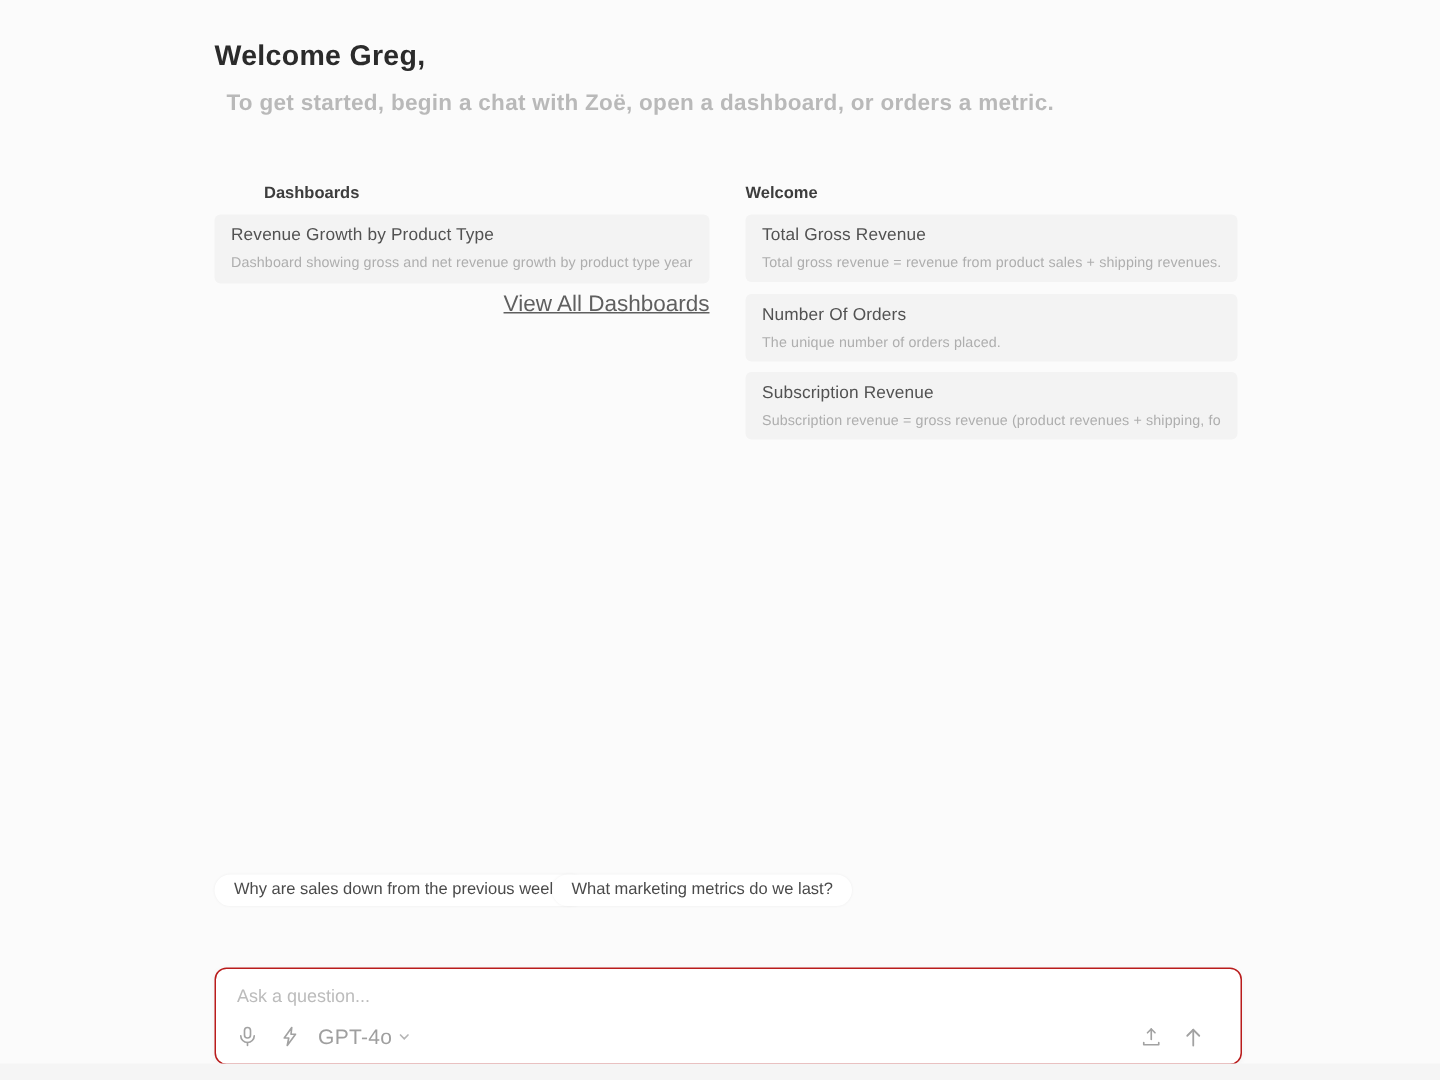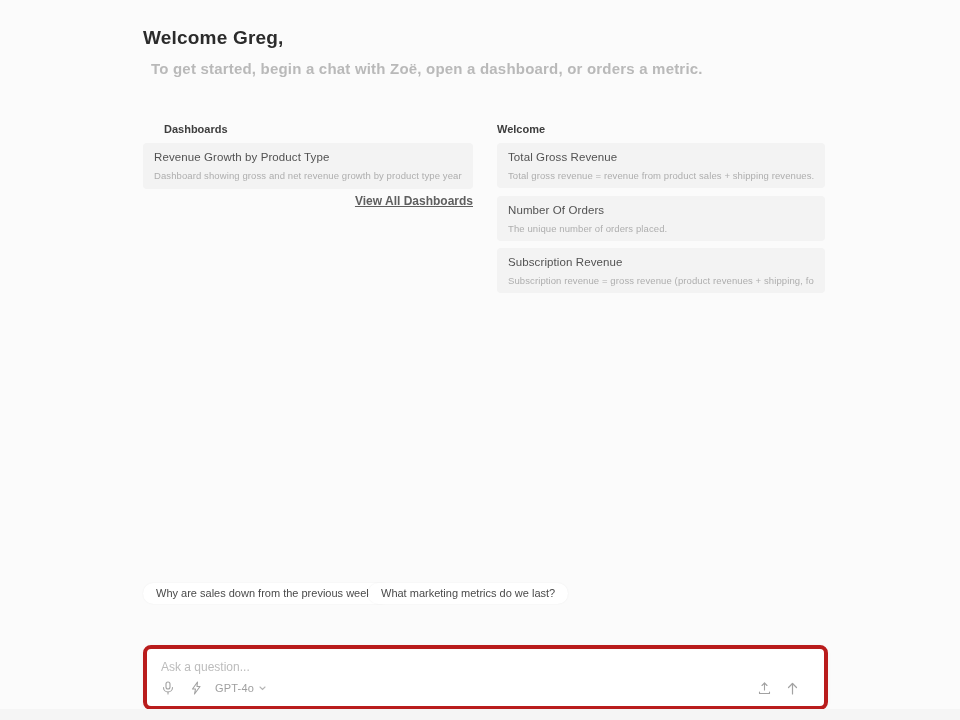--- a/index.html
+++ b/index.html
@@ -19,21 +19,21 @@
   }
   .welcome-subtitle {
     position: absolute; left: 151px; top: 60px;
     font-size: 15px; font-weight: 700; color: #b9b9b9; letter-spacing: 0.2px;
   }
 
   .section-label {
     position: absolute; top: 123px;
     font-size: 11px; font-weight: 700; color: #3d3d3d;
   }
-  .section-label.dashboards { left: 136px; padding-left: 28px; }
+  .section-label.dashboards { left: 148px; padding-left: 28px; }
   .section-label.metrics { left: 497px; }
 
   .card {
     position: absolute;
     background: #f3f3f3;
     border-radius: 4px;
     padding: 8px 11px;
     cursor: pointer;
   }
   .card .card-title {
@@ -46,39 +46,39 @@
   }
   .dash-card { left: 143px; top: 143px; width: 330px; height: 46px; }
   .metric-card { left: 497px; width: 328px; height: 45px; }
   .metric-card.m0 { top: 143px; }
   .metric-card.m1 { top: 196px; }
   .metric-card.m2 { top: 248px; }
 
   .view-all {
     position: absolute; top: 194px; left: 143px; width: 330px;
     text-align: right;
-    font-size: 12px; font-weight: 700; color: #5f5f5f;
+    font-size: 15px; font-weight: 400; color: #5f5f5f;
     text-decoration: underline; cursor: pointer;
   }
 
   .chip {
     position: absolute; height: 21px; line-height: 21px;
     background: #ffffff; border-radius: 11px;
     padding: 0 13px;
     font-size: 11px; color: #4a4a4a;
     box-shadow: 0 0 2px rgba(0,0,0,0.06);
     cursor: pointer; white-space: nowrap;
   }
   .chip.c0 { left: 143px; top: 583px; }
   .chip.c1 { left: 368px; top: 583px; }
   .chip.c2 { left: 143px; top: 615px; }
 
   .composer {
     position: absolute; left: 143px; top: 645px; width: 685px; height: 65px;
-    background: #ffffff; border: 4px solid #b91c1c; border-radius: 8px;
+    background: #ffffff; border: 1px solid #b91c1c; border-radius: 8px;
     box-shadow: 0 1px 4px rgba(0,0,0,0.04);
   }
   .composer-input {
     position: absolute; left: 14px; top: 8px; width: 650px; height: 20px;
     border: none; outline: none; background: transparent;
     font-family: "Liberation Sans", "DejaVu Sans", sans-serif;
     font-size: 12px; color: #3a3a3a;
   }
   .composer-input::placeholder { color: #bcbcbc; opacity: 1; }
   .composer-toolbar {
@@ -90,21 +90,21 @@
     color: #a2a2a2; cursor: pointer;
   }
   .tool-icon svg { display: block; }
   .icon-mic { left: 13px; }
   .icon-bolt { left: 41px; }
   .model-select {
     position: absolute; left: 68px; top: 2px; height: 16px;
     display: flex; align-items: center; gap: 5px;
     cursor: pointer;
   }
-  .model-label { font-size: 11px; color: #9f9f9f; letter-spacing: 0.2px; }
+  .model-label { font-size: 14px; color: #9f9f9f; letter-spacing: 0.2px; }
   .model-chevron { color: #b5b5b5; display: flex; align-items: center; }
   .icon-upload { right: 52px; left: auto; }
   .icon-send { right: 24px; left: auto; }
 
   .bottom-strip {
     position: absolute; left: 0; top: 709px; width: 960px; height: 11px;
     background: #f5f5f5;
   }
 </style>
 </head>

